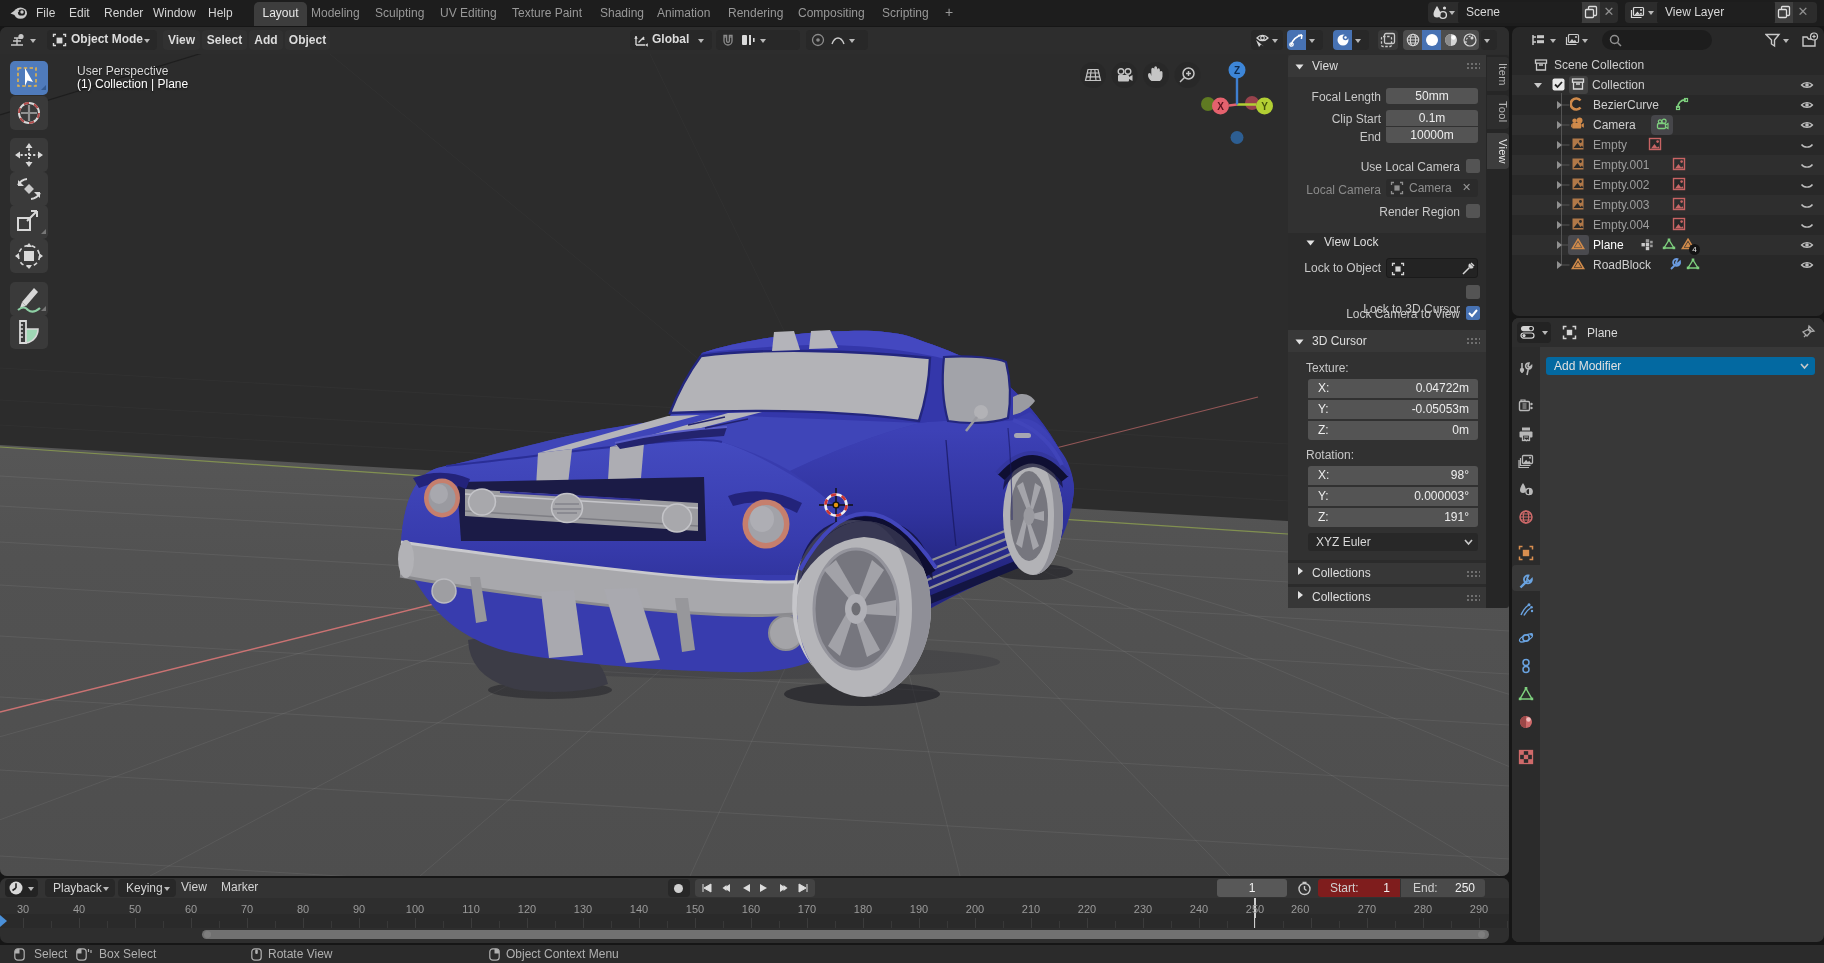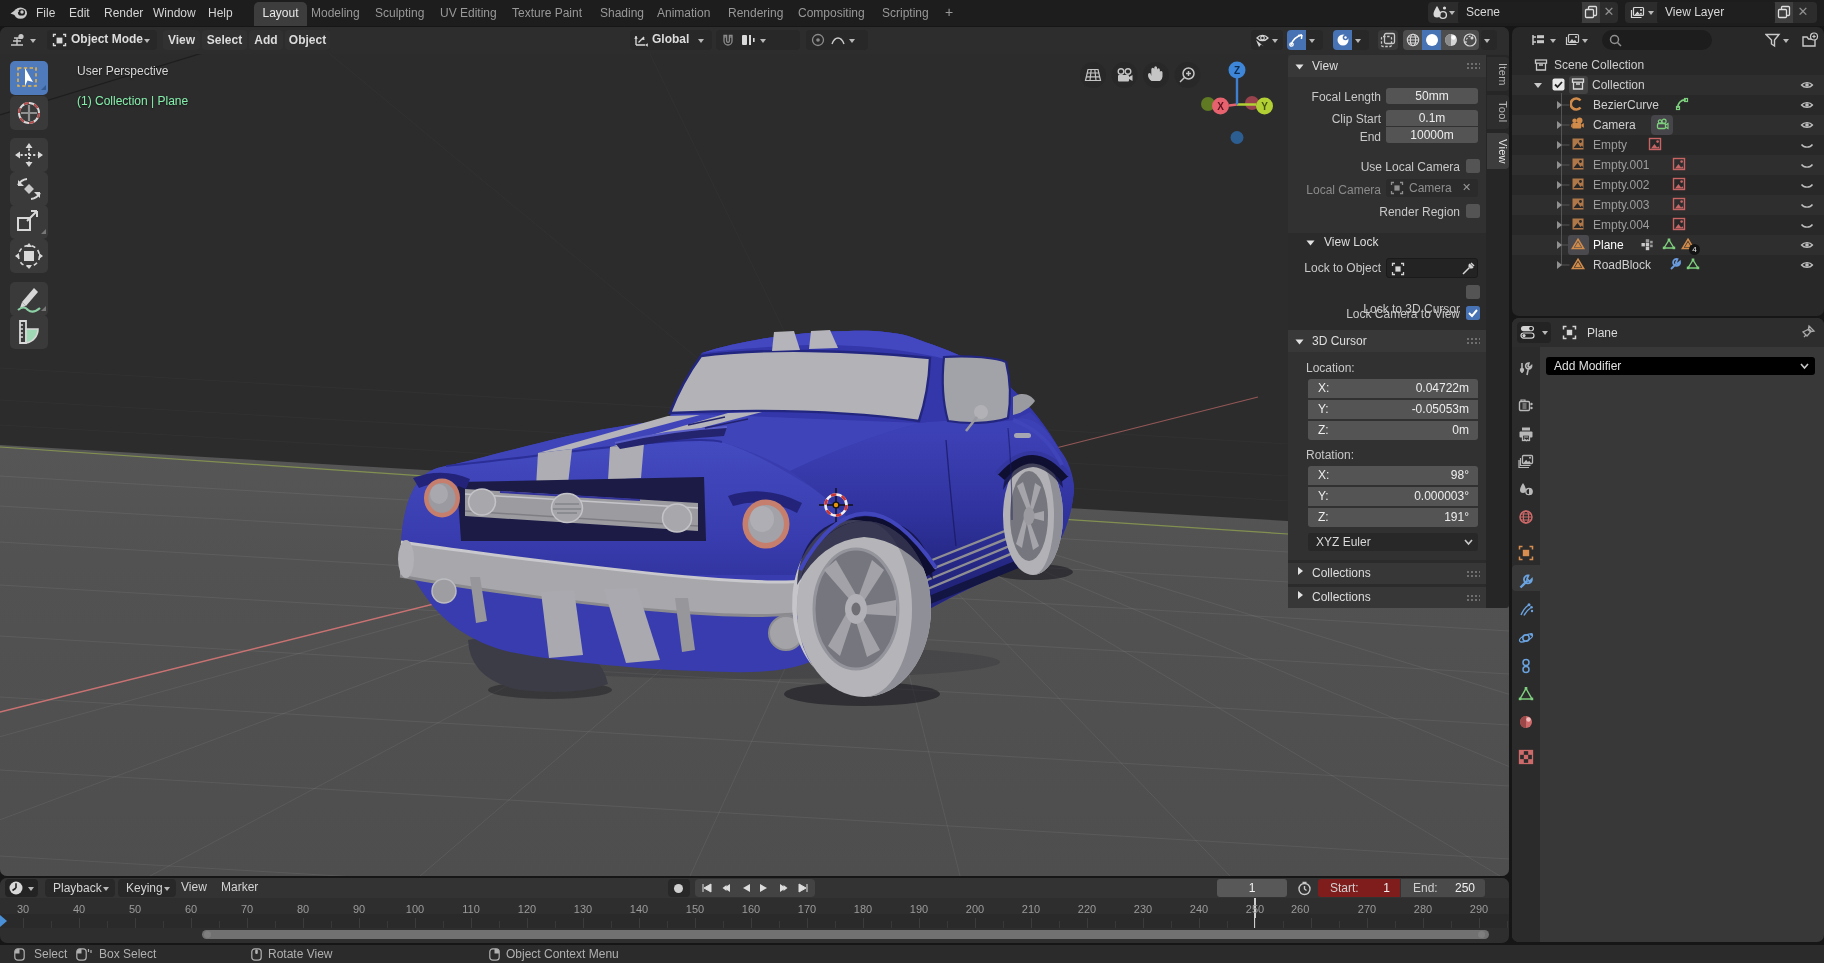--- a/index.html
+++ b/index.html
@@ -337,21 +337,21 @@
       <text x="1220.5" y="109.5" fill="#5c121c">X</text>
       <circle cx="1264.5" cy="106" r="8.5" fill="#b2cf33"></circle>
       <text x="1264.5" y="109.5" fill="#44550a">Y</text>
       <circle cx="1237" cy="70" r="8.5" fill="#3d86d8"></circle>
       <text x="1237" y="73.5" fill="#0d2c52">Z</text>
       <circle cx="1237" cy="137.5" r="6.5" fill="#2d5e92"></circle>
     </g>
   </svg>
   
   <div class="abs" style="left:77px;top:10px;color:#d9d9d9;font-size:12px;text-shadow:0 1px 2px rgba(0,0,0,.6);">User Perspective</div>
-  <div class="abs" style="left:77px;top:40px;color:#86efac;font-size:12px;text-shadow:0 1px 2px rgba(0,0,0,.6);">(1) Collection | Plane</div>
+  <div class="abs" style="left:77px;top:23px;color:#ffffff;font-size:12px;text-shadow:0 1px 2px rgba(0,0,0,.6);">(1) Collection | Plane</div>
   </div>
   <div id="vphdr" class="abs" style="left:0;top:0;width:1509px;height:27px;font-weight:bold;">
     <svg class="abs" style="left:9px;top:6px;" width="20" height="15" viewBox="0 0 20 15">
       <circle cx="12" cy="3.5" r="2.6" fill="#c7c7c7"></circle>
       <path d="M2,12 L14,12 M8,12 L8,5 M4,8 h8" stroke="#c7c7c7" stroke-width="1.4" fill="none"></path>
       <path d="M5,5 l6,0" stroke="#c7c7c7" stroke-width="1.4"></path>
     </svg>
     <span class="chev abs" style="left:30px;top:12px;"></span>
     <div class="abs" style="left:47px;top:3px;width:110px;height:20px;background:#282828;border-radius:4px;"></div>
     <svg class="abs" style="left:52px;top:6px;" width="15" height="14" viewBox="0 0 15 14">
@@ -543,21 +543,21 @@
     <div class="abs lbl" style="left:0;top:252px;width:172px;">Lock Camera to View</div>
     <div class="abs cbon" style="left:178px;top:251px;"><svg width="14" height="14" viewBox="0 0 14 14">
             <path d="M3,7 l3,3 5,-6" stroke="#fff" stroke-width="2" fill="none"></path>
           </svg></div>
 
     <div class="abs" style="left:0;top:275px;width:198px;height:230px;background:#313131;"></div>
     <div class="abs" style="left:0;top:275px;width:198px;height:22px;background:#383838;"></div>
     <div class="abs ptri" style="left:9px;top:283px;"></div>
     <div class="abs" style="left:24px;top:279px;color:#dedede;">3D Cursor</div>
     <div class="abs grip" style="left:178px;top:282px;"></div>
-    <div class="abs" style="left:18px;top:306px;color:#c8c8c8;">Location:</div>
+    <div class="abs" style="left:18px;top:306px;color:#c8c8c8;">Texture:</div>
     <div class="abs fldl" style="left:20px;top:324px;width:170px;height:19px;border-radius:3px 3px 0 0;">
           <span class="k">X:</span>
           <span class="v">0.04722m</span>
         </div>
     <div class="abs fldl" style="left:20px;top:345px;width:170px;height:19px;">
           <span class="k">Y:</span>
           <span class="v">-0.05053m</span>
         </div>
     <div class="abs fldl" style="left:20px;top:366px;width:170px;height:19px;border-radius:0 0 3px 3px;">
           <span class="k">Z:</span>
@@ -1043,21 +1043,21 @@
         <svg class="abs" style="left:6px;top:431px;" width="16" height="16" viewBox="0 0 16 16">
           <rect x="1.5" y="1.5" width="13" height="13" fill="none" stroke="#cf6a6a" stroke-width="1.3"></rect>
           <rect x="1.5" y="1.5" width="4.33" height="4.33" fill="#cf6a6a"></rect>
           <rect x="10.17" y="1.5" width="4.33" height="4.33" fill="#cf6a6a"></rect>
           <rect x="5.83" y="5.83" width="4.33" height="4.33" fill="#cf6a6a"></rect>
           <rect x="1.5" y="10.17" width="4.33" height="4.33" fill="#cf6a6a"></rect>
           <rect x="10.17" y="10.17" width="4.33" height="4.33" fill="#cf6a6a"></rect>
         </svg>
       </div>
 
-  <div class="abs" style="left:34px;top:39px;width:269px;height:18px;background:#000000;border-radius:3px;color:#e0e0e0;line-height:18px;padding-left:8px;">Add Modifier
+  <div class="abs" style="left:34px;top:39px;width:269px;height:18px;background:#0369a1;border-radius:3px;color:#e0e0e0;line-height:18px;padding-left:8px;">Add Modifier
     <svg class="abs" style="right:6px;top:5px;" width="9" height="8" viewBox="0 0 9 8">
           <path d="M1,2 L4.5,6 L8,2" stroke="#c8c8c8" stroke-width="1.6" fill="none"></path>
         </svg>
   </div>
 </div>
 
 <div class="abs" id="statusbar" style="left:0;top:945px;width:1824px;height:18px;background:#2b2b2b;font-size:12px;">
   <svg class="abs" style="left:14px;top:3px;" width="11" height="13" viewBox="0 0 11 13">
     <rect x="0.8" y="0.8" width="9.4" height="11.4" rx="3" fill="none" stroke="#b0b0b0" stroke-width="1.2"></rect>
     <path d="M1,3 a4,4 0 0 1 4.5,-2 v4.5 h-4.5 Z" fill="#b0b0b0"></path>

